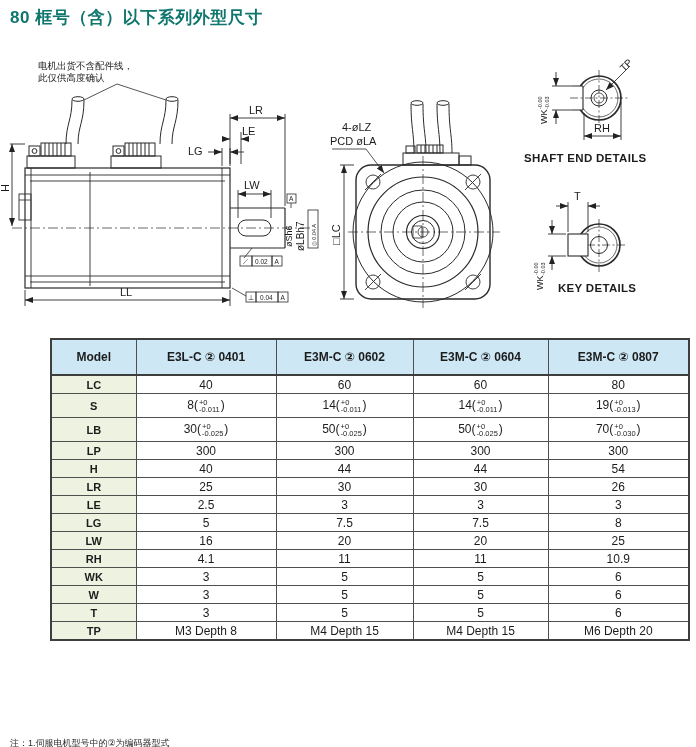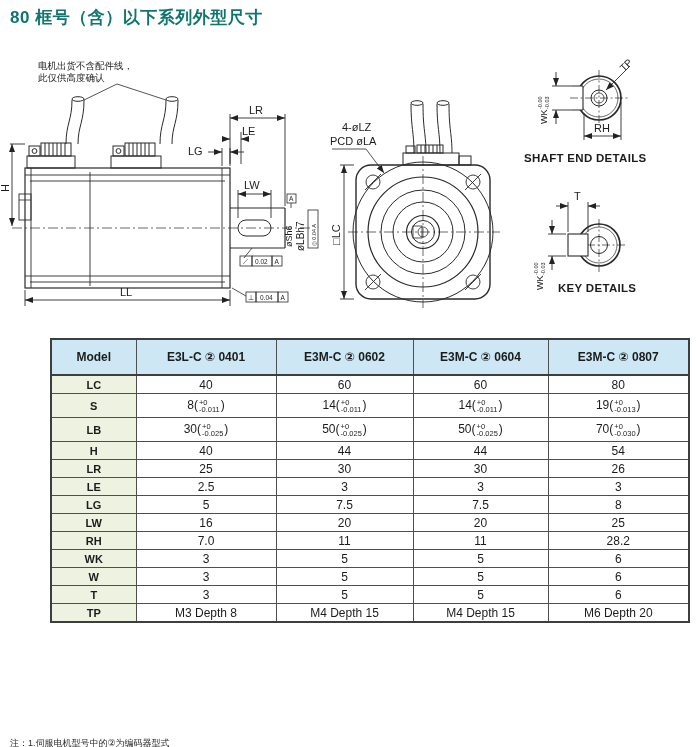--- a/index.html
+++ b/index.html
@@ -321,20 +321,27 @@
           <td>50(<span class="stk">
               <i>+0</i>
               <i>-0.025</i>
             </span>)</td>
           <td>70(<span class="stk">
               <i>+0</i>
               <i>-0.030</i>
             </span>)</td>
         </tr>
         <tr>
+          <th>LP</th>
+          <td>300</td>
+          <td>300</td>
+          <td>300</td>
+          <td>300</td>
+        </tr>
+        <tr>
           <th>H</th>
           <td>40</td>
           <td>44</td>
           <td>44</td>
           <td>54</td>
         </tr>
         <tr>
           <th>LR</th>
           <td>25</td>
           <td>30</td>
@@ -357,24 +364,24 @@
         </tr>
         <tr>
           <th>LW</th>
           <td>16</td>
           <td>20</td>
           <td>20</td>
           <td>25</td>
         </tr>
         <tr>
           <th>RH</th>
-          <td>7.0</td>
+          <td>4.1</td>
           <td>11</td>
           <td>11</td>
-          <td>28.2</td>
+          <td>10.9</td>
         </tr>
         <tr>
           <th>WK</th>
           <td>3</td>
           <td>5</td>
           <td>5</td>
           <td>6</td>
         </tr>
         <tr>
           <th>W</th>

